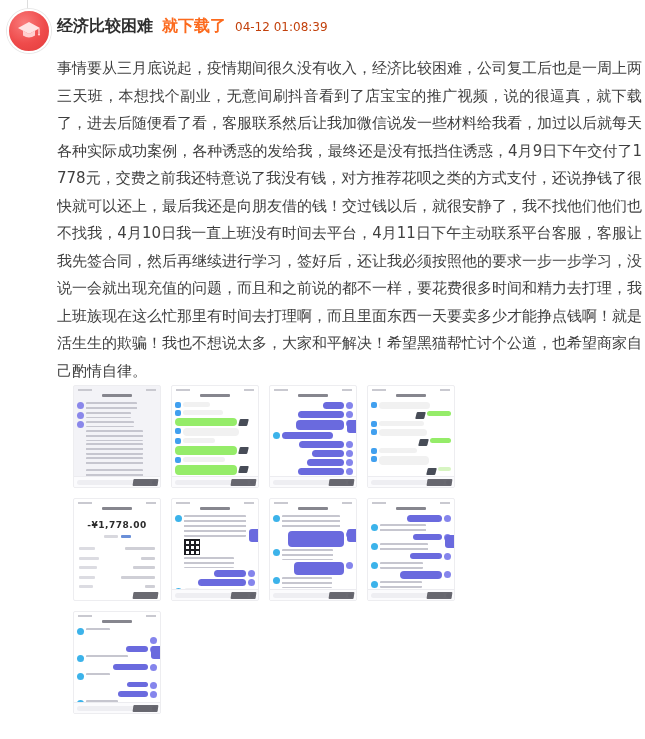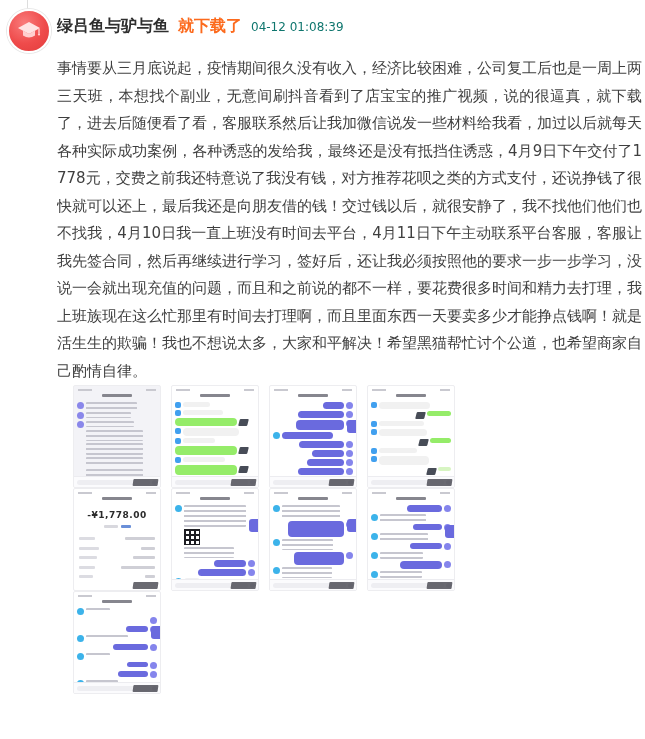--- a/index.html
+++ b/index.html
@@ -7,26 +7,26 @@
   .post{position:relative;width:645px;height:739px;background:#fff;overflow:hidden;
         font-family:"DejaVu Sans","Liberation Sans",sans-serif;}
   .timeline{position:absolute;left:27px;top:0;width:1px;height:9px;background:#ddd;}
   .avatar{position:absolute;left:7px;top:9px;width:40px;height:40px;border-radius:50%;
           background:radial-gradient(circle at 38% 30%,#f97b7b 0%,#ef4b4b 55%,#e23c3c 100%);
           border:2px solid #fff;box-shadow:0 0 0 1px #e7e7e7;
           display:flex;align-items:center;justify-content:center;cursor:pointer;}
   .header{position:absolute;left:57px;top:16px;display:flex;align-items:baseline;gap:9px;white-space:nowrap;}
   .username{font-size:16px;font-weight:bold;color:#2e2e2e;cursor:pointer;}
   .action{font-size:16px;font-weight:bold;color:#fc6a1d;}
-  .timestamp{font-size:12px;color:#0f766e;}
+  .timestamp{font-size:12px;color:#c2410c;}
   .body-text{position:absolute;left:57px;top:55px;width:585px;height:328px;
              font-size:15px;line-height:27.5px;color:#3f3f3f;
              word-break:break-all;overflow:hidden;text-align:justify;}
   .gallery{position:absolute;left:73px;top:385px;display:grid;
-           grid-template-columns:repeat(4,88px);gap:0 10px;}
+           grid-template-columns:repeat(4,88px);gap:10px 10px;}
   .thumb{width:88px;height:103px;background:#fff;border:1px solid #ededf0;border-radius:2px;
          position:relative;overflow:hidden;cursor:zoom-in;box-sizing:border-box;}
   .t-status{height:4px;position:relative;margin:2px 3px 0;}
   .t-status::before{content:"";position:absolute;left:1px;top:1px;width:14px;height:2px;background:#c9c9d0;}
   .t-status::after{content:"";position:absolute;right:1px;top:1px;width:10px;height:2px;background:#c9c9d0;}
   .t-title{width:30px;height:3px;background:#86868e;border-radius:1px;margin:2px auto 4px;}
   .t-body{padding:1px 3px;display:flex;flex-direction:column;gap:2px;height:74px;overflow:hidden;}
   .t-row{display:flex;align-items:flex-start;gap:2px;}
   .t-row.rev{flex-direction:row-reverse;}
   .t-av{width:7px;height:7px;border-radius:50%;flex:none;}
@@ -65,21 +65,21 @@
       <svg width="26" height="22" viewBox="0 0 26 22">
         <path d="M13 2 L24 8 L13 14 L2 8 Z" fill="#ffe3e3"></path>
         <path d="M7 10.6 V15.5 Q13 19.6 19 15.5 V10.6 L13 14 Z" fill="#ffcfcf"></path>
         <path d="M23 8.6 v5" stroke="#ffcfcf" stroke-width="1.4" fill="none"></path>
         <circle cx="23" cy="14.4" r="1.1" fill="#ffcfcf"></circle>
       </svg>
     </span>
   </div>
 
   <div class="header">
-    <span class="username">绿吕鱼与驴与鱼</span>
+    <span class="username">经济比较困难</span>
     <span class="action">就下载了</span>
     <span class="timestamp">04-12 01:08:39</span>
   </div>
 
   <div class="body-text">事情要从三月底说起，疫情期间很久没有收入，经济比较困难，公司复工后也是一周上两三天班，本想找个副业，无意间刷抖音看到了店宝宝的推广视频，说的很逼真，就下载了，进去后随便看了看，客服联系然后让我加微信说发一些材料给我看，加过以后就每天各种实际成功案例，各种诱惑的发给我，最终还是没有抵挡住诱惑，4月9日下午交付了1778元，交费之前我还特意说了我没有钱，对方推荐花呗之类的方式支付，还说挣钱了很快就可以还上，最后我还是向朋友借的钱！交过钱以后，就很安静了，我不找他们他们也不找我，4月10日我一直上班没有时间去平台，4月11日下午主动联系平台客服，客服让我先签合同，然后再继续进行学习，签好后，还让我必须按照他的要求一步一步学习，没说一会就出现充值的问题，而且和之前说的都不一样，要花费很多时间和精力去打理，我上班族现在这么忙那里有时间去打理啊，而且里面东西一天要卖多少才能挣点钱啊！就是活生生的欺骗！我也不想说太多，大家和平解决！希望黑猫帮忙讨个公道，也希望商家自己酌情自律。</div>
 
   <div class="gallery" id="gallery">
       <div class="thumb" style="background: rgb(243, 243, 247);">
         <div class="t-status"></div>
         <div class="t-title"></div>

